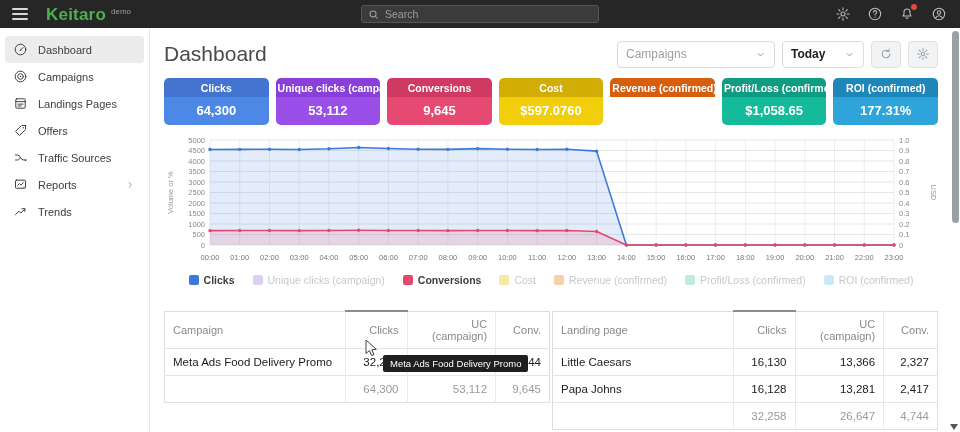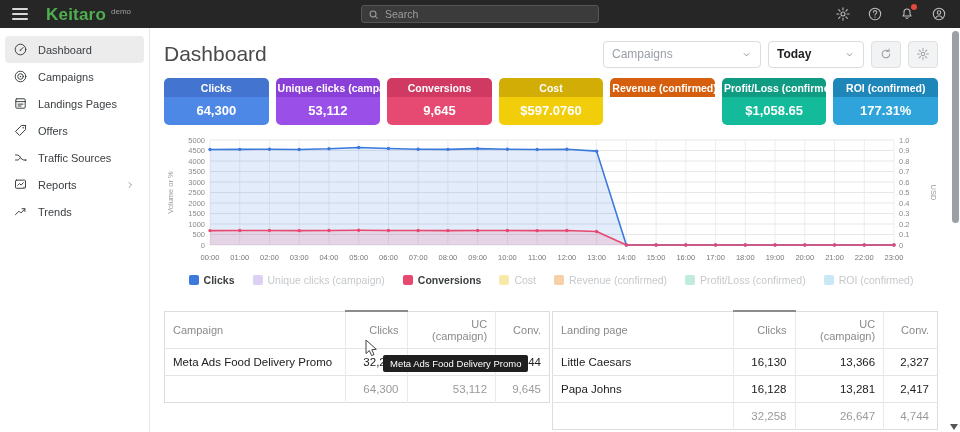--- a/index.html
+++ b/index.html
@@ -37,21 +37,21 @@
 
   
   .main { position:absolute; top:28px; left:150px; width:802px; height:404px; padding:10px 14px 0 14px; background:#fff; }
   .main-header { display:flex; align-items:center; height:32px; }
   .page-title { font-size:21px; color:#4a4a4a; font-weight:400; }
   .header-controls { margin-left:auto; display:flex; align-items:center; gap:7px; }
   .select { height:27px; border:1px solid #dcdcdc; border-radius:4px; background:#fff;
             display:flex; align-items:center; padding:0 8px; font-size:12px; cursor:pointer; }
   .select .sel-chevron { margin-left:auto; color:#8a8a8a; display:flex; padding-left:8px; }
   .select.campaigns { width:158px; color:#9aa0a6; }
-  .select.period { width:96px; color:#202124; font-weight:bold; }
+  .select.period { width:82px; color:#202124; font-weight:bold; }
   .sq-btn { width:30px; height:27px; border:1px solid #e0e0e0; border-radius:4px; background:#f1f3f4;
             color:#9e9e9e; display:flex; align-items:center; justify-content:center; cursor:pointer; }
 
   
   .cards { display:flex; gap:7px; margin-top:8px; }
   .card { flex:1; border-radius:5px; overflow:hidden; color:#fff; text-align:center; }
   .card-head { font-size:10.5px; font-weight:bold; padding:4px 2px 3px; white-space:nowrap; }
   .card-body { font-size:13px; font-weight:bold; padding:6px 2px 7px; }
 
   

